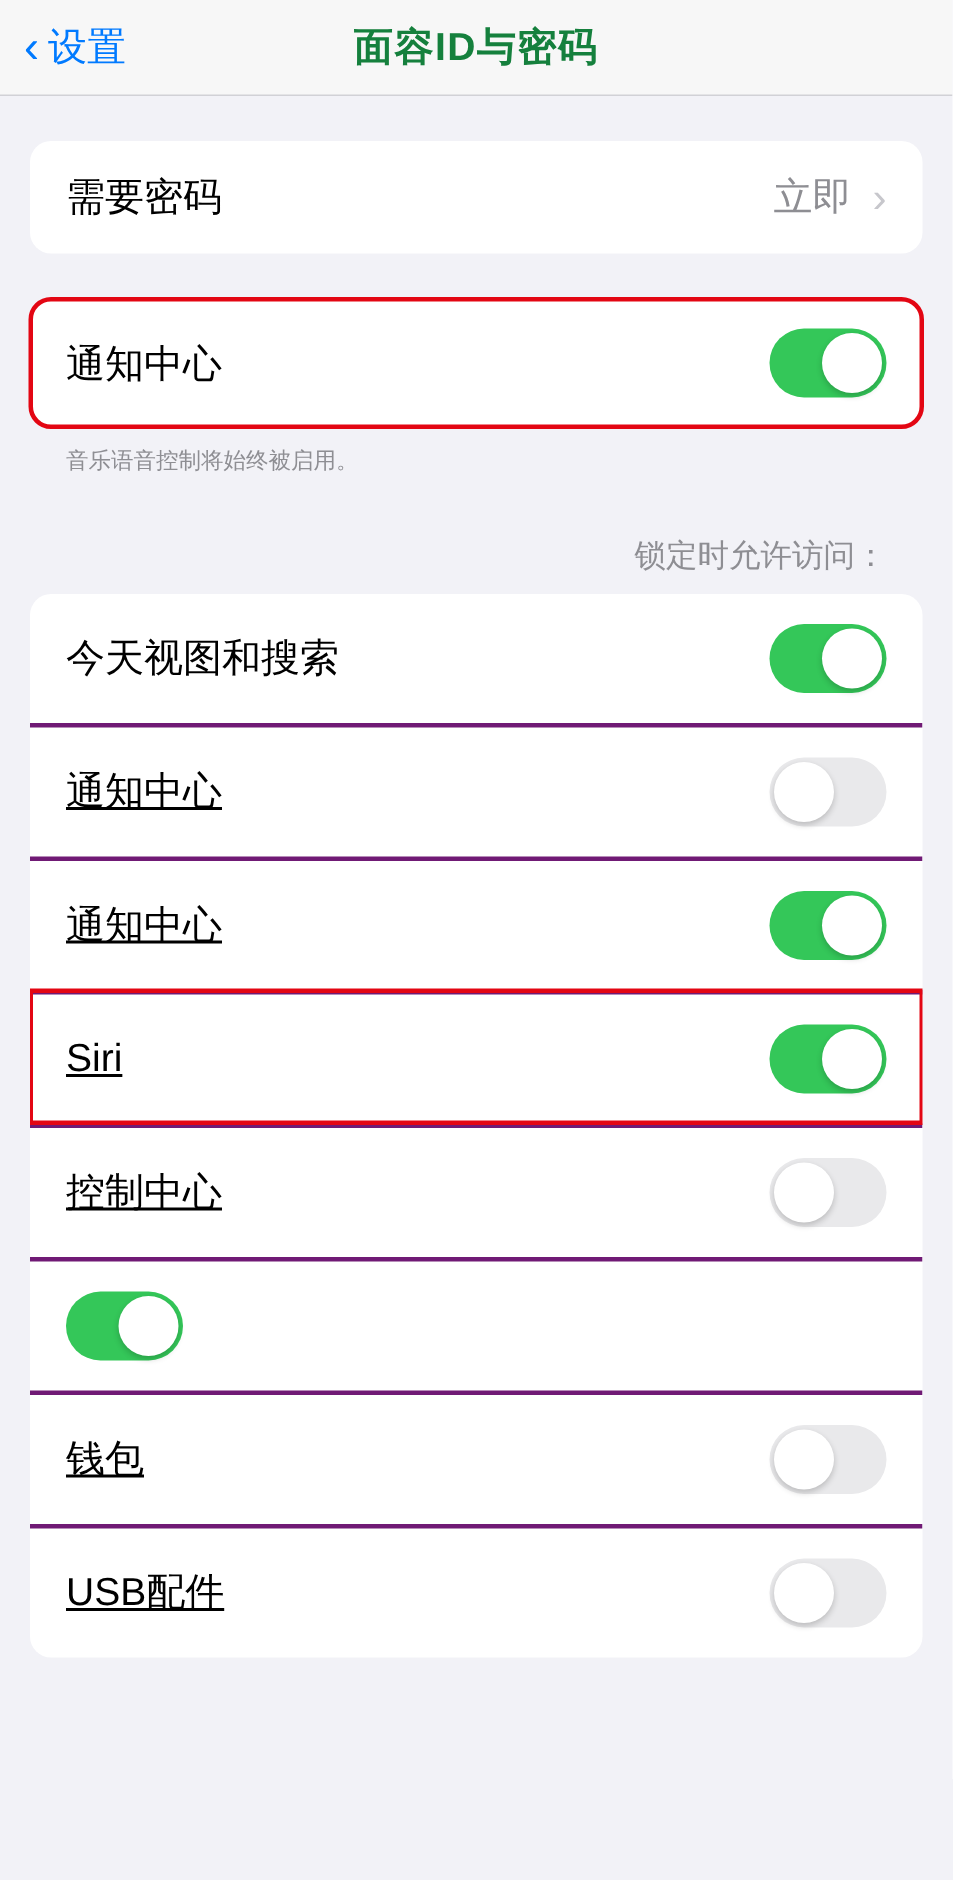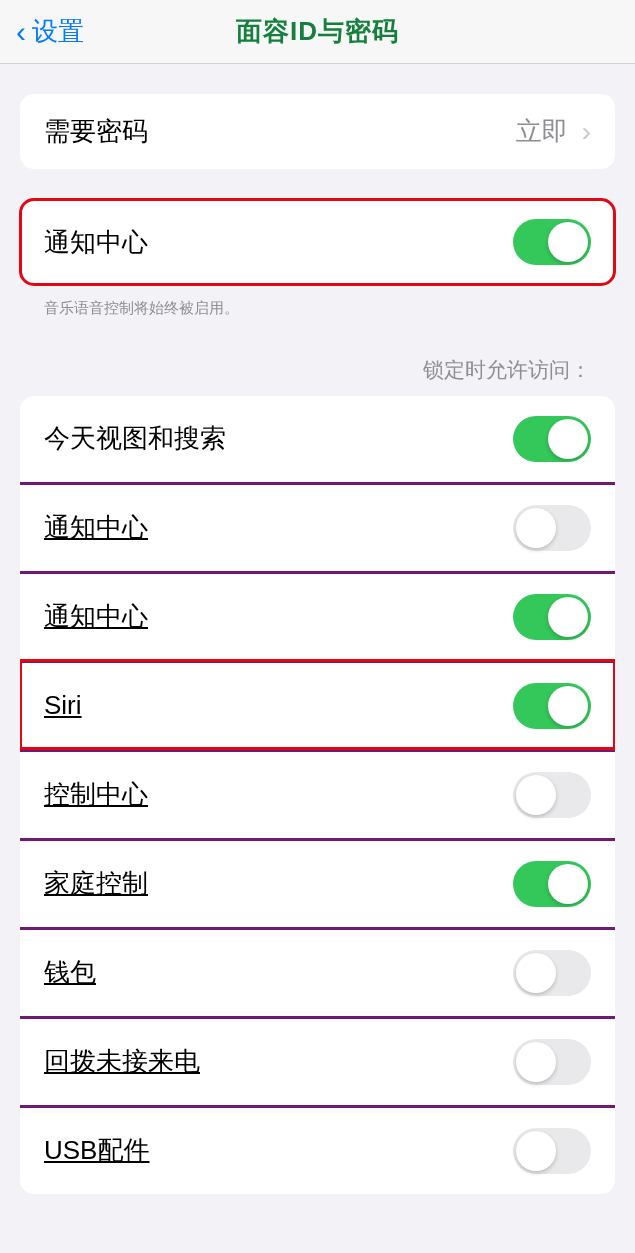--- a/index.html
+++ b/index.html
@@ -191,38 +191,31 @@
           <div class="toggle-knob"></div>
         </div>
       </div>
       <div class="row">
         <span class="row-label">控制中心</span>
         <div class="toggle off">
           <div class="toggle-knob"></div>
         </div>
       </div>
       <div class="row">
-        <span class="row-label">家庭控制</span>
         <div class="toggle on">
           <div class="toggle-knob"></div>
         </div>
       </div>
       <div class="row">
         <span class="row-label">钱包</span>
         <div class="toggle off">
           <div class="toggle-knob"></div>
         </div>
       </div>
       <div class="row">
-        <span class="row-label">回拨未接来电</span>
-        <div class="toggle off">
-          <div class="toggle-knob"></div>
-        </div>
-      </div>
-      <div class="row">
         <span class="row-label">USB配件</span>
         <div class="toggle off">
           <div class="toggle-knob"></div>
         </div>
       </div>
     </div>
 
 </div>
 
 </body></html>

